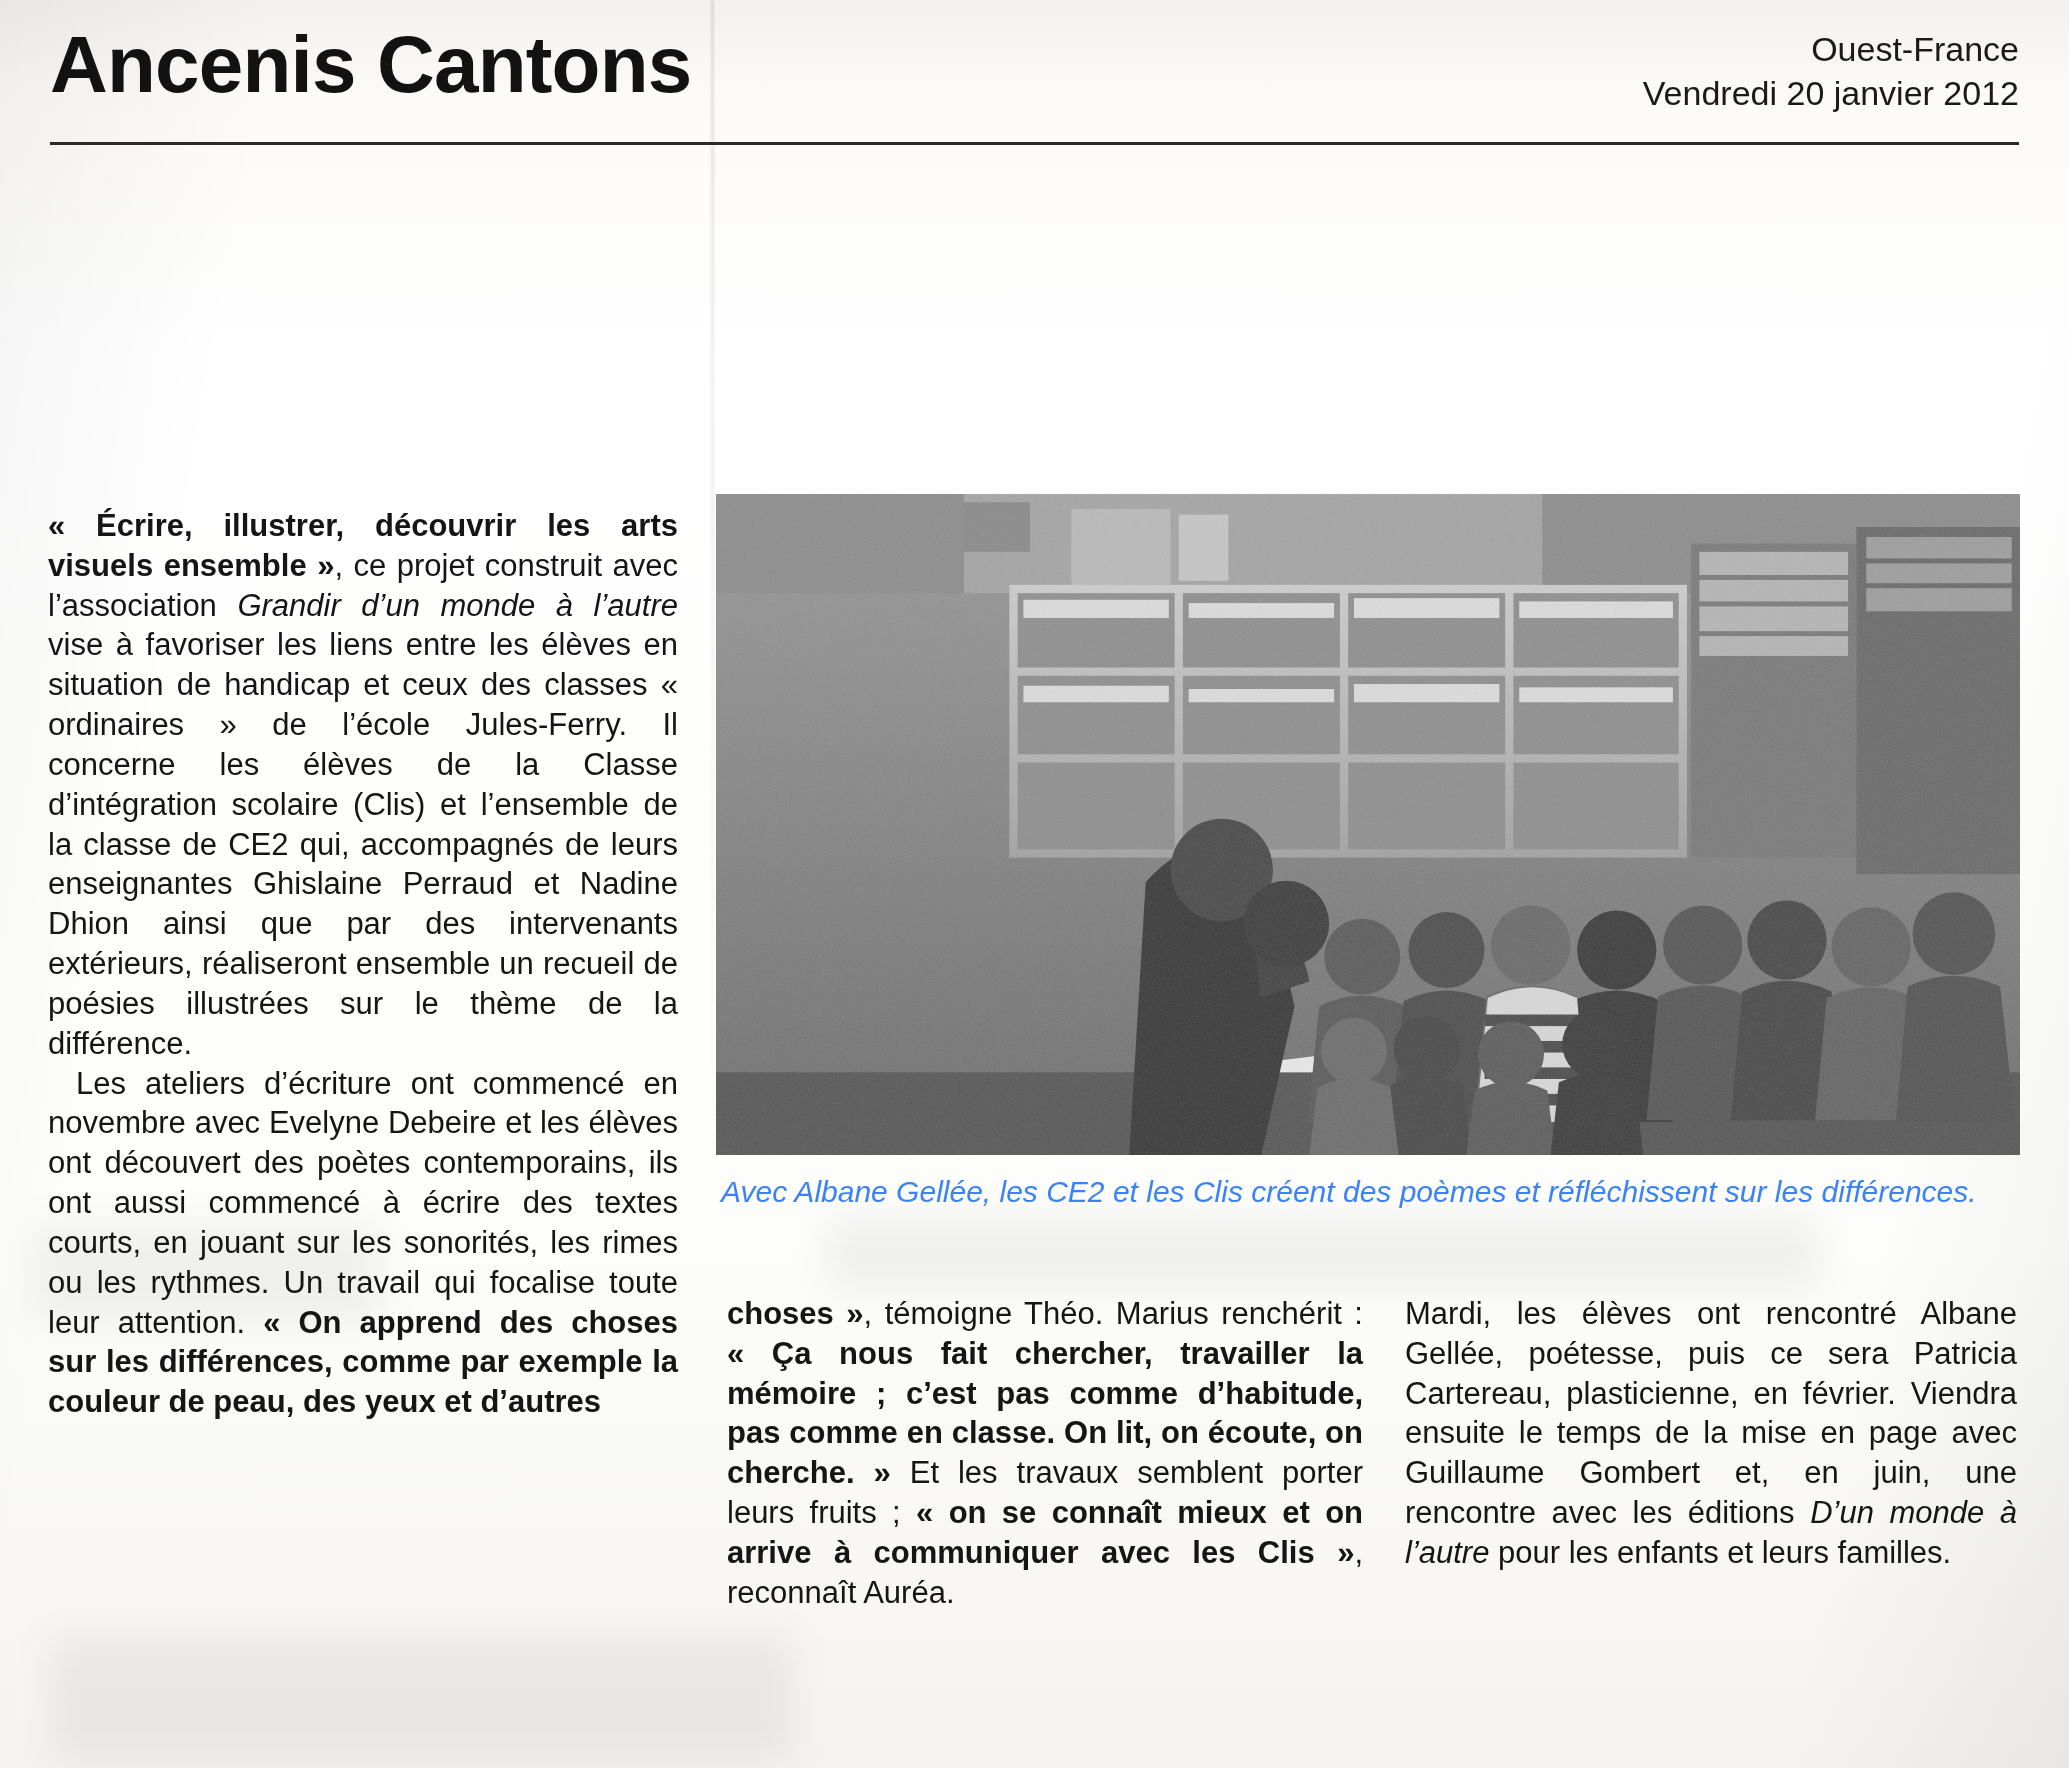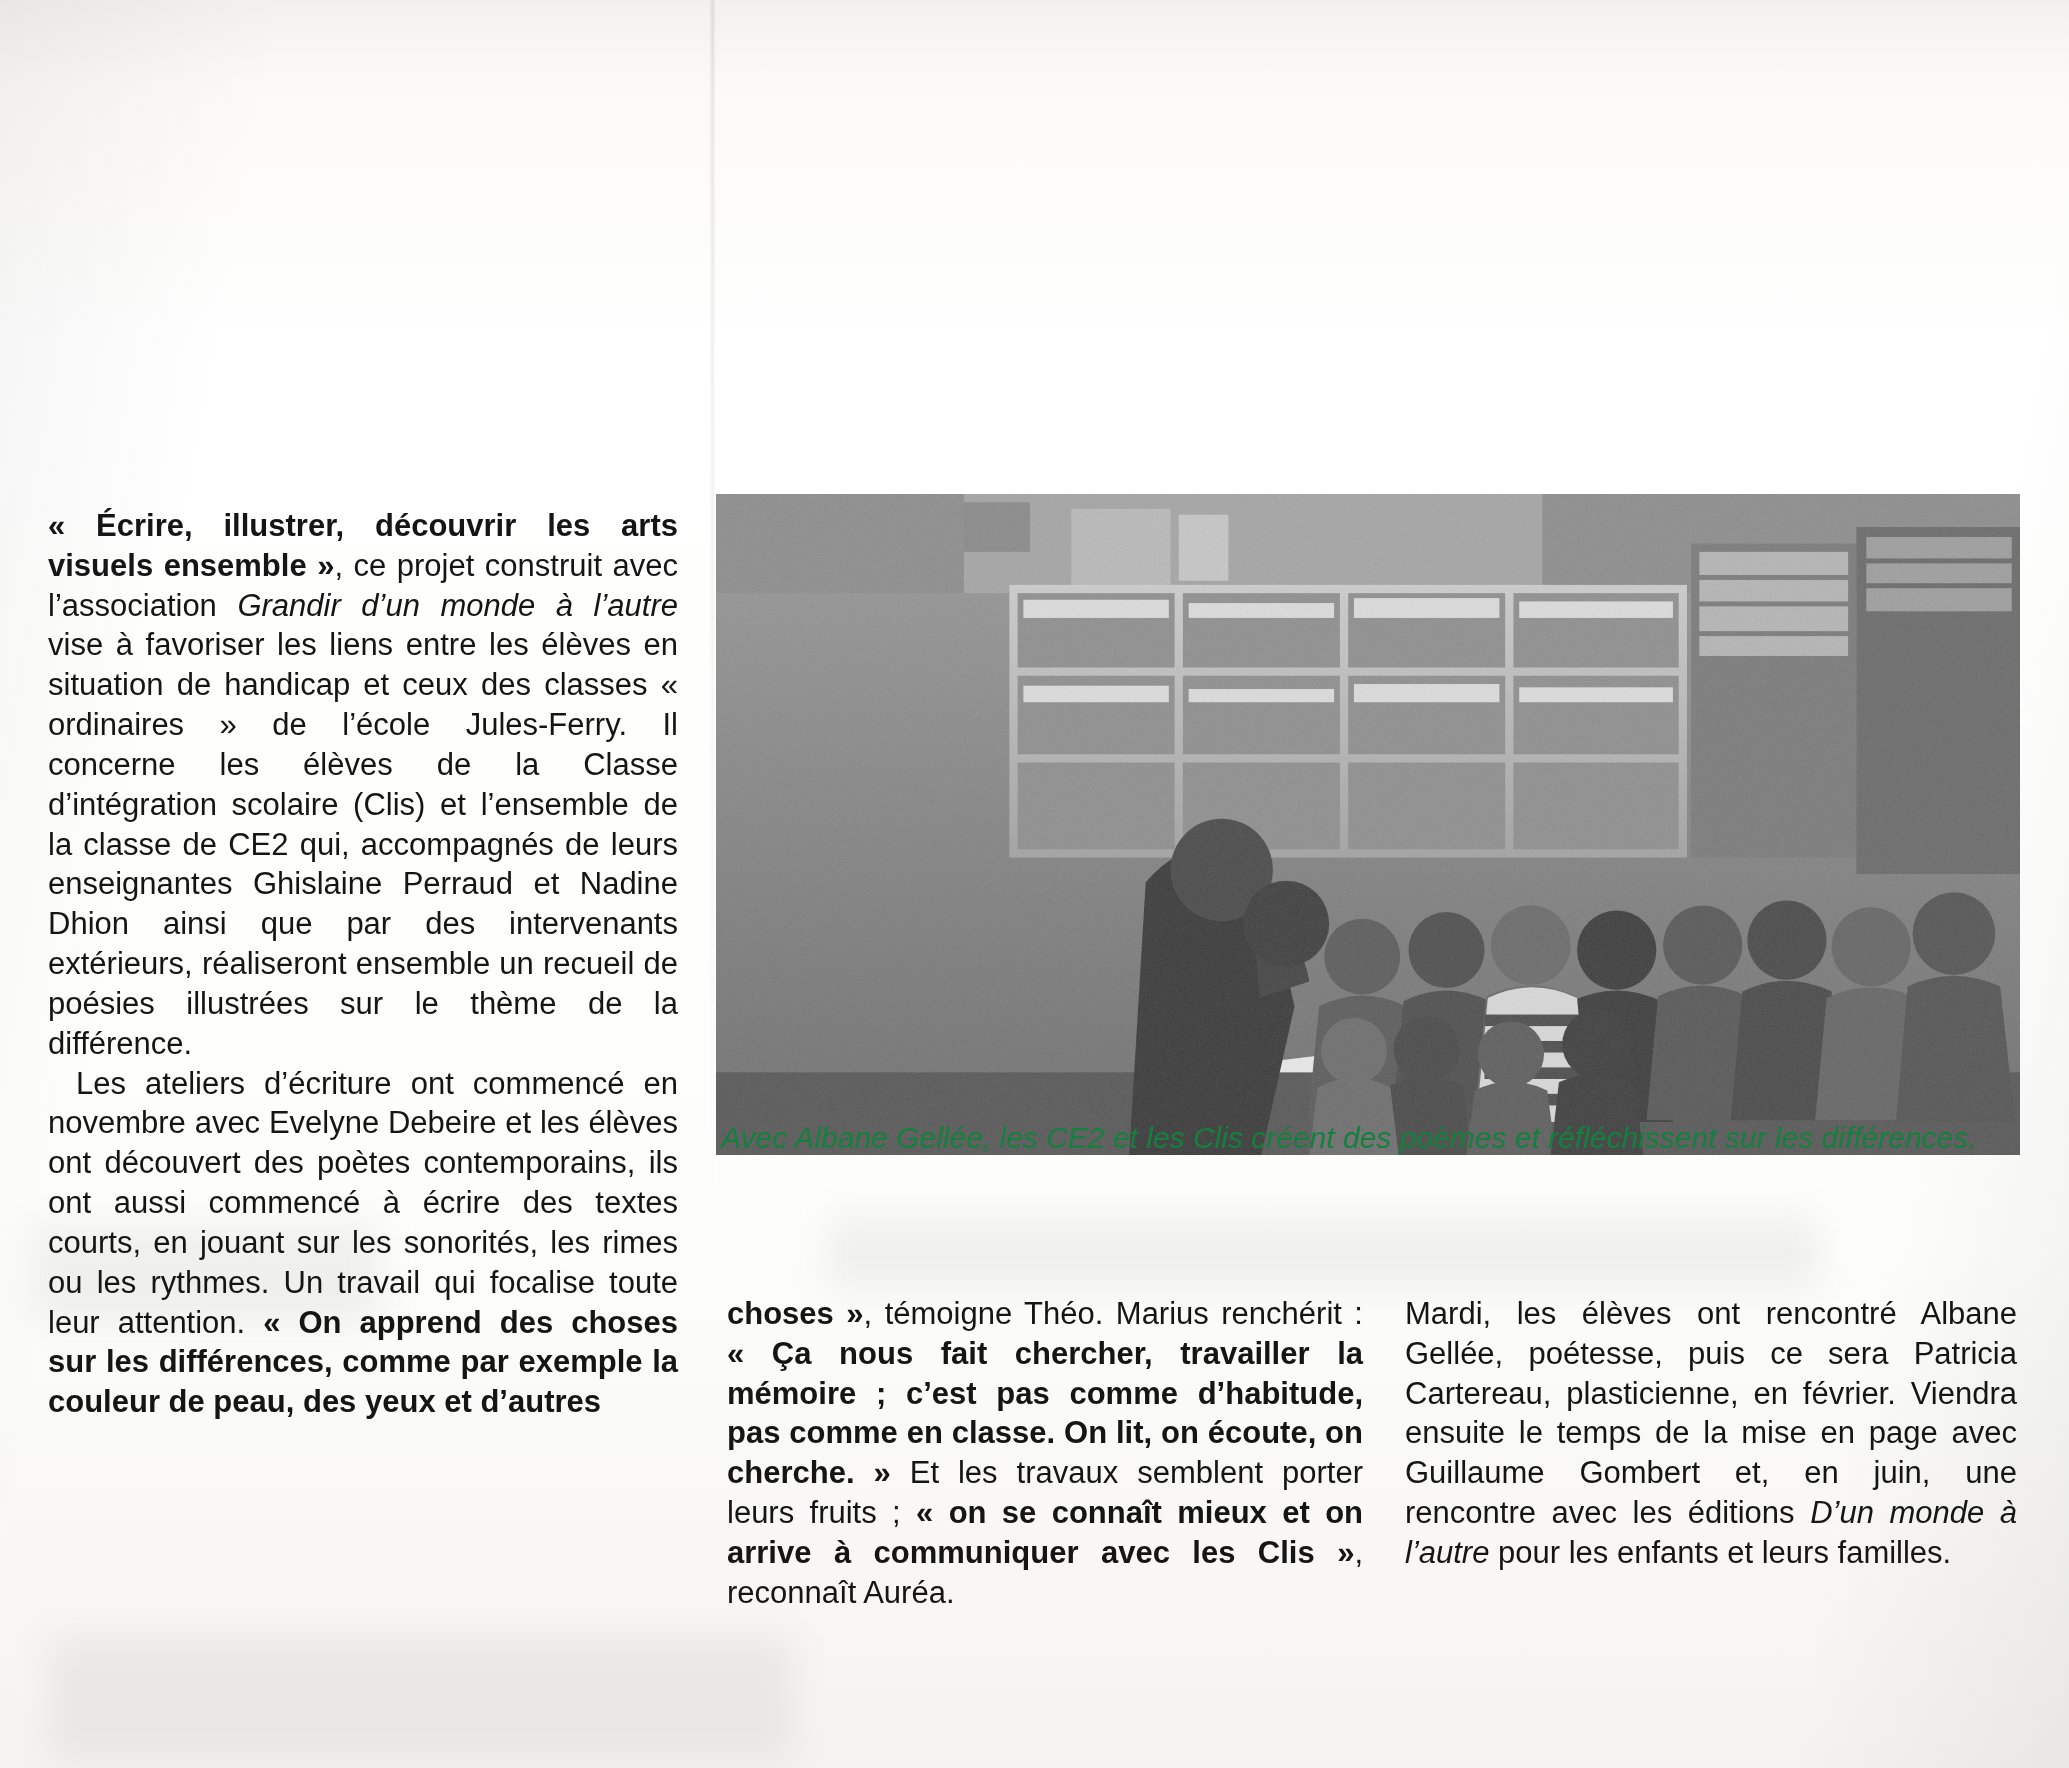--- a/index.html
+++ b/index.html
@@ -142,39 +142,47 @@
   }
   .photo {
     position: absolute;
     inset: 0;
     overflow: hidden;
     background: #8e8e8e;
   }
   .caption {
     position: absolute;
     left: 721px;
-    top: 1118px;
+    top: 1172px;
     width: 1298px;
     font-size: 30px;
     font-style: italic;
     line-height: 1.3;
-    color: #15803d;
+    color: #3b82f6;
   }
 </style>
 </head>
 <body>
 
 <div class="page"></div>
 <div class="fold"></div>
 <div class="smudge" style="left:33px; top:1223px; width:347px; height:99px;"></div>
 <div class="smudge" style="left:827px; top:1215px; width:992px; height:74px;"></div>
 <div class="smudge" style="left:50px; top:1637px; width:744px; height:124px;"></div>
 
 <div class="content">
 
+  <div class="masthead">
+    <div class="masthead-title">Ancenis Cantons</div>
+    <div class="masthead-right">
+      <div>Ouest-France</div>
+      <div>Vendredi 20 janvier 2012</div>
+    </div>
+    <div class="rule"></div>
+  </div>
 
 
   <div class="col" id="col1">
     <p>
       <span class="b">« Écrire, illustrer, découvrir les arts visuels ensemble »</span><span>, ce projet construit avec l’association </span><span class="i">Grandir d’un monde à l’autre</span><span> vise à favoriser les liens entre les élèves en situation de handicap et ceux des classes « ordinaires » de l’école Jules-Ferry. Il concerne les élèves de la Classe d’intégration scolaire (Clis) et l’ensemble de la classe de CE2 qui, accompagnés de leurs enseignantes Ghislaine Perraud et Nadine Dhion ainsi que par des intervenants extérieurs, réaliseront ensemble un recueil de poésies illustrées sur le thème de la différence.</span>
     </p>
     <p>
       <span>Les ateliers d’écriture ont commencé en novembre avec Evelyne Debeire et les élèves ont découvert des poètes contemporains, ils ont aussi commencé à écrire des textes courts, en jouant sur les sonorités, les rimes ou les rythmes. Un travail qui focalise toute leur attention. </span><span class="b">« On apprend des choses sur les différences, comme par exemple la couleur de peau, des yeux et d’autres</span>
     </p>
   </div>

